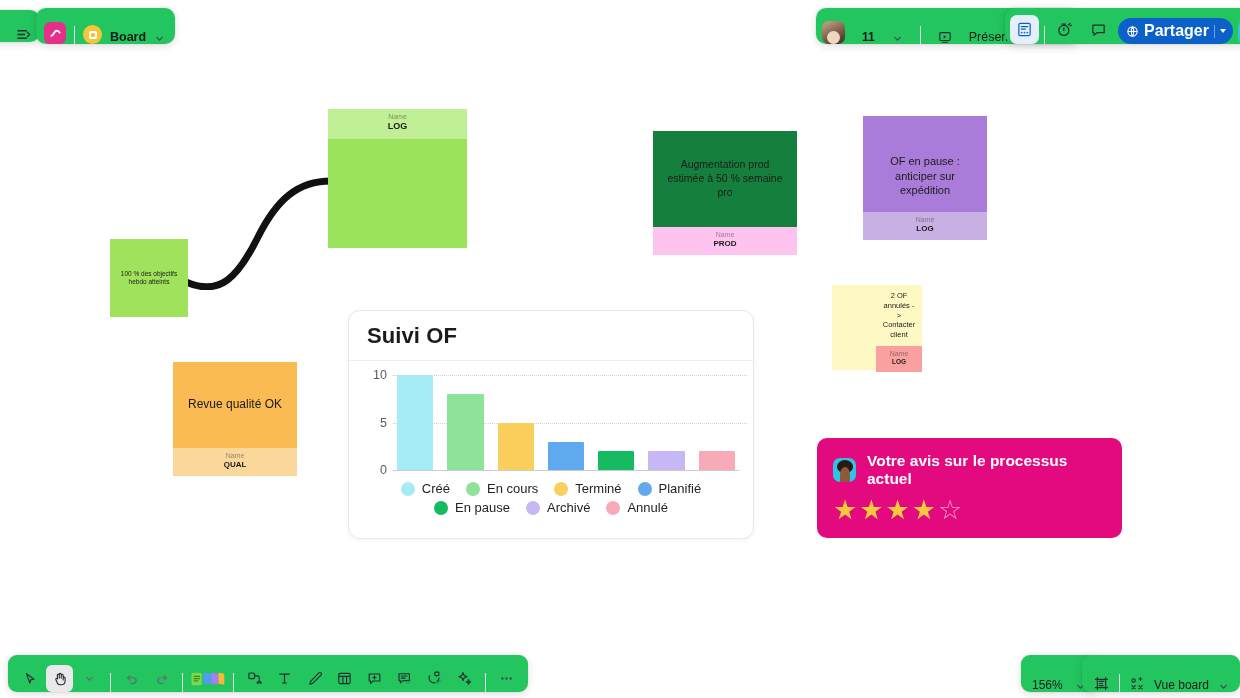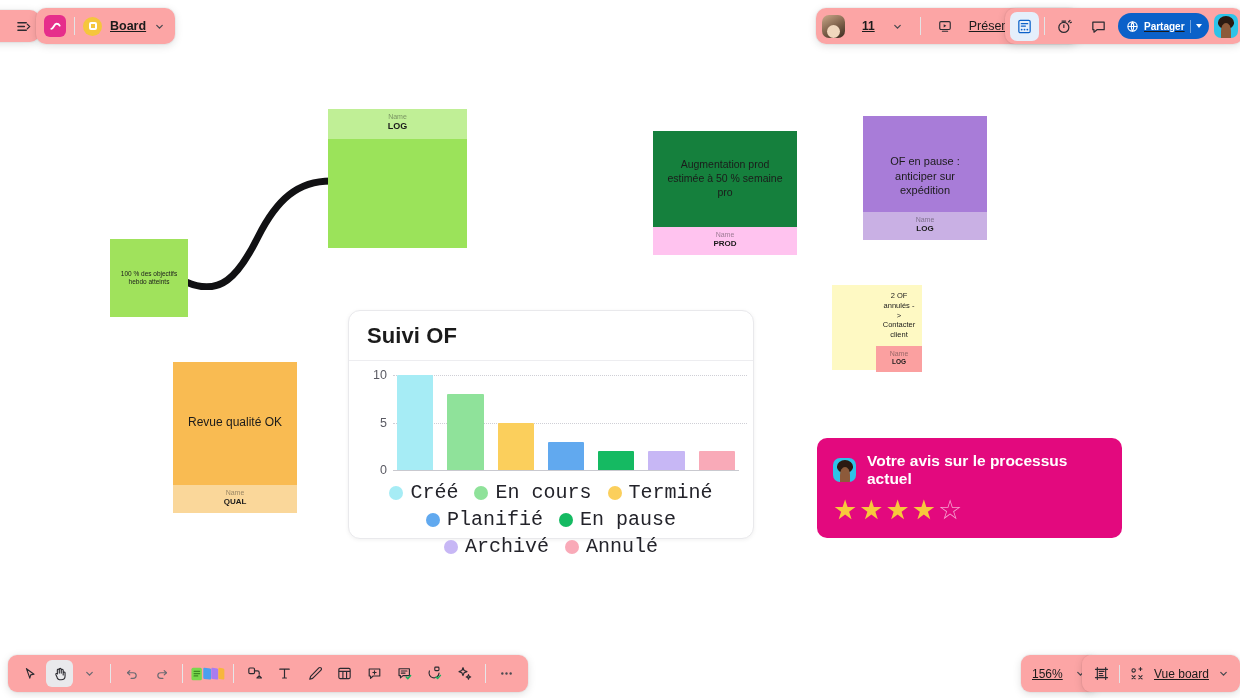--- a/index.html
+++ b/index.html
@@ -8,24 +8,24 @@
     overflow: hidden;
     background: #ffffff;
     font-family: "Liberation Sans", sans-serif;
     color: #1b1b1b;
   }
   #canvas { position: relative; width: 1240px; height: 698px; }
 
   
   .panel {
     position: absolute;
-    background: #fca5a5;
+    background: #22c55e;
     border-radius: 10px;
     box-shadow: 0 2px 8px rgba(0,0,0,.13), 0 0 0 1px rgba(0,0,0,.03);
-    display: flex; align-items: center; text-decoration: underline;
+    display: flex; align-items: flex-end;
   }
 
   
   #sidebar-toggle-panel { left: -14px; top: 10px; width: 54px; height: 32px; justify-content: flex-end; padding-right: 9px; border-radius: 0 10px 10px 0; }
   #board-panel { left: 36px; top: 8px; height: 36px; padding: 0 10px 0 8px; gap: 8px; }
   .logo-sq { width: 22px; height: 22px; border-radius: 6px; background: #e62e8b; display:flex;align-items:center;justify-content:center; }
   .vdiv { width:1px; height:18px; background:#e3e3e5; }
   .board-badge { width: 19px; height: 19px; border-radius: 50%; background: #f5c63c; display:flex;align-items:center;justify-content:center; }
   .board-badge i { display:block; width:8px;height:8px;border:2px solid #fff;border-radius:2px; }
   .board-name { font-size: 12.5px; font-weight: 600; color:#1b1b1b; }
@@ -36,21 +36,21 @@
   .ava-1::after { content:""; position:absolute; left:5px; top:10px; width:13px;height:13px;border-radius:50%; background:#f0d7bd; }
   .count { font-size: 12px; font-weight: 700; }
   .caret { width:0;height:0;border-left:3.6px solid transparent;border-right:3.6px solid transparent;border-top:4.4px solid #4a4a50; }
   .pres-label { font-size: 12.5px; color:#1b1b1b; }
 
   #tools-panel { left: 1005px; top: 8px; height: 36px; padding: 0 5px; gap: 5px; }
   .tbtn { width: 29px; height: 29px; border-radius: 7px; display:flex;align-items:center;justify-content:center; cursor:pointer; }
   .tbtn.active { background: #e5effb; }
   .share-btn {
     height: 26px; border-radius: 13px; background: #0b61c9; color:#fff;
-    display:flex;align-items:center;gap:5px; padding: 0 7px 0 8px; font-size: 10px; font-weight:600; cursor:pointer;
+    display:flex;align-items:center;gap:5px; padding: 0 7px 0 8px; font-size: 16px; font-weight:600; cursor:pointer;
   }
   .share-btn .caret { border-top-color:#fff; }
   .ava-2 { width:24px;height:24px;border-radius:7px; background:#2ec3e8; position:relative; overflow:hidden;}
   .ava-2::before{content:"";position:absolute;left:4px;top:2px;width:16px;height:13px;border-radius:50% 50% 45% 45%;background:#2b1a12;}
   .ava-2::after{content:"";position:absolute;left:7px;top:9px;width:10px;height:16px;border-radius:50% 50% 0 0;background:#8d5a3a;}
 
   
   .note { position: absolute; display:flex; flex-direction: column; }
   .note-body { flex:1; display:flex; align-items:center; justify-content:center; padding: 6px 10px; text-align:center; }
   .note-text { line-height: 1.3; color:#1b1b1b; }
@@ -66,21 +66,21 @@
     display:flex; flex-direction:column;
   }
   #chart-title { padding: 12px 18px 11px; font-size: 22px; font-weight: 600; letter-spacing:.1px; border-bottom:1px solid #ededf0; }
   #chart-body { flex:1; position:relative; padding: 14px 14px 0 14px; }
   #plot { position:relative; margin-left: 30px; height: 96px; border-bottom: 1.5px solid #c9c9cf; }
   .grid { position:absolute; left:0; right:-8px; border-top: 1px dotted #cfcfd6; }
   .ylab { position:absolute; left:-28px; font-size: 12.5px; color:#5a5a63; transform: translateY(-50%); width:22px; text-align:right;}
   #bars { position:absolute; left:4px; right:4px; bottom:0; top:0; display:flex; align-items:flex-end; gap:14px; }
   .bar { flex:1; border-radius: 1px 1px 0 0; }
   #legend { padding: 10px 10px 0; display:flex; flex-wrap:wrap; justify-content:center; gap: 4px 16px; }
-  .leg { display:flex; align-items:center; gap:7px; font-size:20px; color:#23232a;font-family:Liberation Mono, monospace; }
+  .leg { display:flex; align-items:center; gap:7px; font-size:13px; color:#23232a; }
   .dot { width:14px; height:14px; border-radius:50%; }
 
   
   #feedback {
     position:absolute; left:817px; top:438px; width:305px; height:100px;
     background:#e3097e; border-radius:10px; padding: 14px 16px 0 16px;
   }
   #fb-head { display:flex; align-items:center; gap: 11px; }
   #fb-title { color:#fff; font-size:15.5px; font-weight:700; }
   #fb-stars { margin-top: 9px; display:flex; gap:2px; font-size: 27px; line-height:1; }
@@ -141,21 +141,21 @@
       </div>
       <div class="note" style="left: 832px; top: 285px; width: 90px; height: 85px; background: #fef9c3; padding-left: 44px;">
         <div class="note-body">
           <div class="note-text" style="font-size: 7.5px;">2 OF annulés -&gt; Contacter client</div>
         </div>
         <div class="note-foot" style="background: rgb(251, 160, 160);">
           <span class="k">Name</span>
           <span class="v" style="font-size: 6.5px;">LOG</span>
         </div>
       </div>
-      <div class="note" style="left: 173px; top: 362px; width: 124px; height: 151px; background: rgb(249, 187, 82);">
+      <div class="note" style="left: 173px; top: 362px; width: 124px; height: 114px; background: rgb(249, 187, 82);">
         <div class="note-body">
           <div class="note-text" style="font-size: 12px;">Revue qualité OK</div>
         </div>
         <div class="note-foot" style="background: rgb(250, 215, 154);">
           <span class="k">Name</span>
           <span class="v" style="font-size: 8px;">QUAL</span>
         </div>
       </div>
     </div>
 

